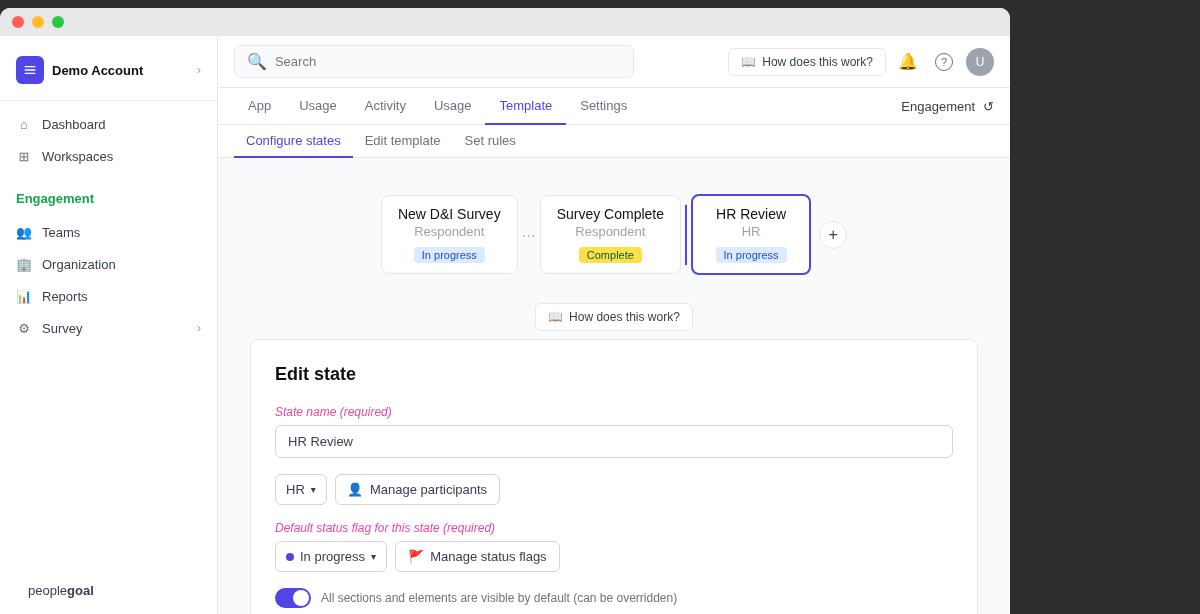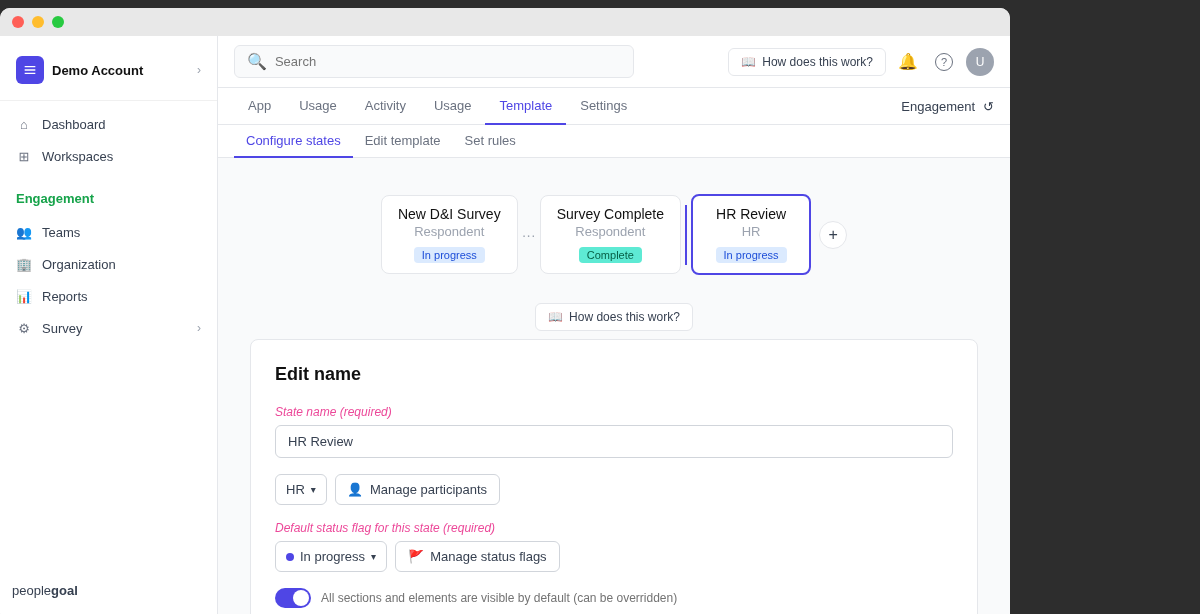--- a/index.html
+++ b/index.html
@@ -21,21 +21,21 @@
     .sidebar { width: 218px; background: #fff; border-right: 1px solid #e5e7eb; display: flex; flex-direction: column; flex-shrink: 0; padding: 12px 0; }
     .sidebar-account { display: flex; align-items: center; gap: 8px; padding: 8px 16px 16px; border-bottom: 1px solid #f0f0f0; margin-bottom: 8px; }
     .sidebar-account-icon { width: 28px; height: 28px; background: #4f46e5; border-radius: 6px; display: flex; align-items: center; justify-content: center; }
     .sidebar-account-icon svg { width: 16px; height: 16px; fill: white; }
     .sidebar-account-name { font-size: 13px; font-weight: 600; color: #111; }
     .sidebar-account-chevron { margin-left: auto; color: #9ca3af; font-size: 12px; }
     
     .sidebar-nav { display: flex; flex-direction: column; gap: 2px; padding: 0 8px; }
     .sidebar-item { display: flex; align-items: center; gap: 10px; padding: 7px 8px; border-radius: 6px; cursor: pointer; font-size: 13px; color: #374151; }
     .sidebar-item .icon { width: 16px; height: 16px; display: flex; align-items: center; justify-content: center; color: #6b7280; }
-    .sidebar-footer { margin-top: auto; padding: 12px 12px; }
+    .sidebar-footer { margin-top: auto; padding: 12px 28px; }
     .sidebar-logo { font-size: 13px; color: #6b7280; font-weight: 500; }
     .sidebar-logo span { font-weight: 700; color: #374151; }
     
     
     .main { flex: 1; background: #fff; display: flex; flex-direction: column; overflow: hidden; }
     
     
     .topbar { height: 52px; border-bottom: 1px solid #e5e7eb; display: flex; align-items: center; padding: 0 16px; gap: 12px; flex-shrink: 0; }
     .search-box { display: flex; align-items: center; gap: 8px; background: #f9fafb; border: 1px solid #e5e7eb; border-radius: 6px; padding: 6px 12px; flex: 1; max-width: 400px; }
     .search-box input { border: none; background: transparent; font-size: 13px; color: #374151; outline: none; width: 100%; }
@@ -59,21 +59,21 @@
     .content { flex: 1; padding: 16px; overflow-y: auto; background: #f9fafb; }
     
     
     .state-flow { display: flex; align-items: center; justify-content: center; gap: 0; padding: 20px 0; }
     .state-card { background: white; border: 1px solid #e5e7eb; border-radius: 8px; padding: 10px 16px; min-width: 120px; text-align: center; position: relative; }
     .state-card.active-card { border-color: #4f46e5; border-width: 2px; }
     .state-card-title { font-size: 14px; font-weight: 500; color: #111; margin-bottom: 2px; }
     .state-card-sub { font-size: 13px; color: #9ca3af; margin-bottom: 6px; }
     .state-badge { display: inline-block; padding: 2px 8px; border-radius: 4px; font-size: 11px; font-weight: 500; }
     .badge-inprogress { background: #dbeafe; color: #1d4ed8; }
-    .badge-complete { background: #5eead4; color: #065f46; }
+    .badge-complete { background: #fde047; color: #065f46; }
     .state-dots { font-size: 14px; color: #9ca3af; padding: 0 4px; }
     .add-state-btn { width: 28px; height: 28px; border-radius: 50%; border: 1px solid #e5e7eb; background: white; display: flex; align-items: center; justify-content: center; cursor: pointer; color: #374151; font-size: 16px; margin-left: 8px; }
     
     .how-works-btn { display: flex; align-items: center; gap: 6px; padding: 6px 12px; border: 1px solid #e5e7eb; border-radius: 6px; font-size: 12px; color: #374151; cursor: pointer; background: white; margin: 8px auto; width: fit-content; }
     
     
     .edit-state-form { background: white; border: 1px solid #e5e7eb; border-radius: 8px; padding: 24px; margin: 0 16px 16px; }
     .form-title { font-size: 18px; font-weight: 600; color: #111; margin-bottom: 20px; }
     .form-group { margin-bottom: 16px; }
     .form-label { font-size: 12px; color: #ec4899; margin-bottom: 6px; display: block; font-style: italic; }
@@ -229,21 +229,21 @@
 
             <div class="add-state-btn">+</div>
           </div>
 
           <div class="how-works-btn">
             <span>📖</span>
             <span>How does this work?</span>
           </div>
 
           <div class="edit-state-form">
-            <div class="form-title">Edit name</div>
+            <div class="form-title">Edit state</div>
 
             <div class="form-group">
               <label class="form-label">State name (required)</label>
               <input type="text" class="form-input" value="HR Review" style="">
             </div>
 
             <div class="form-group">
               <div class="participant-row">
                 <div class="select-btn">
                   <span>HR</span>

